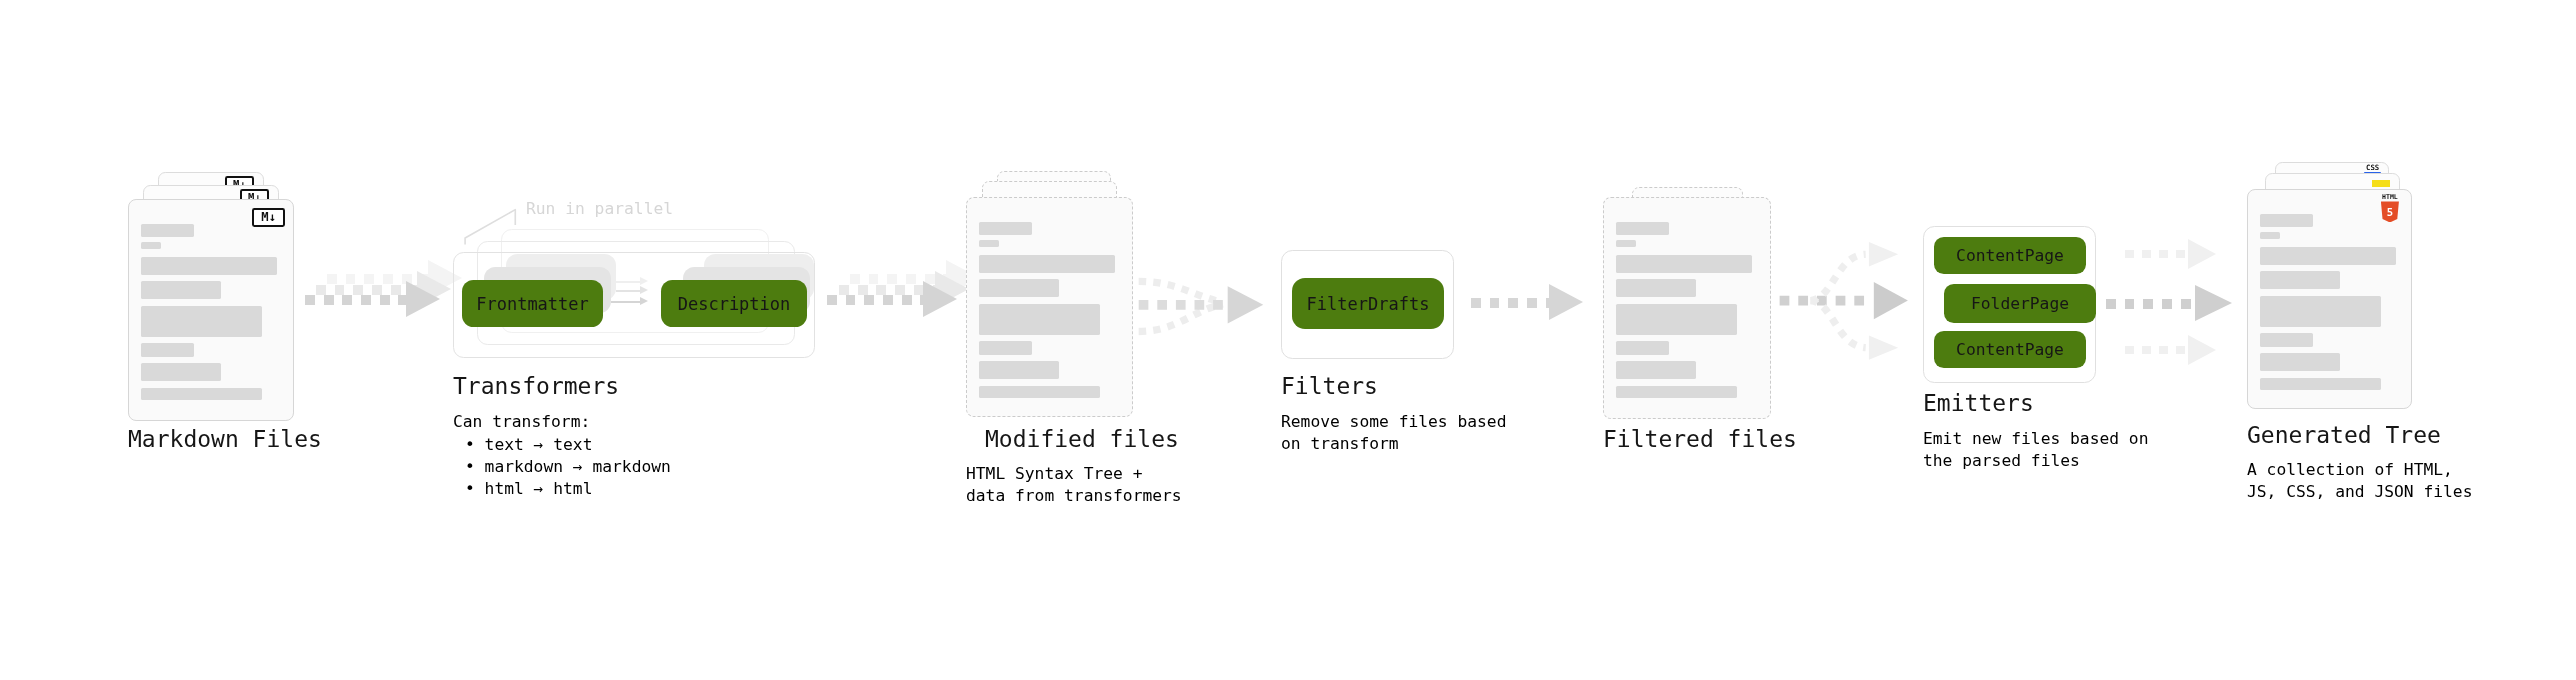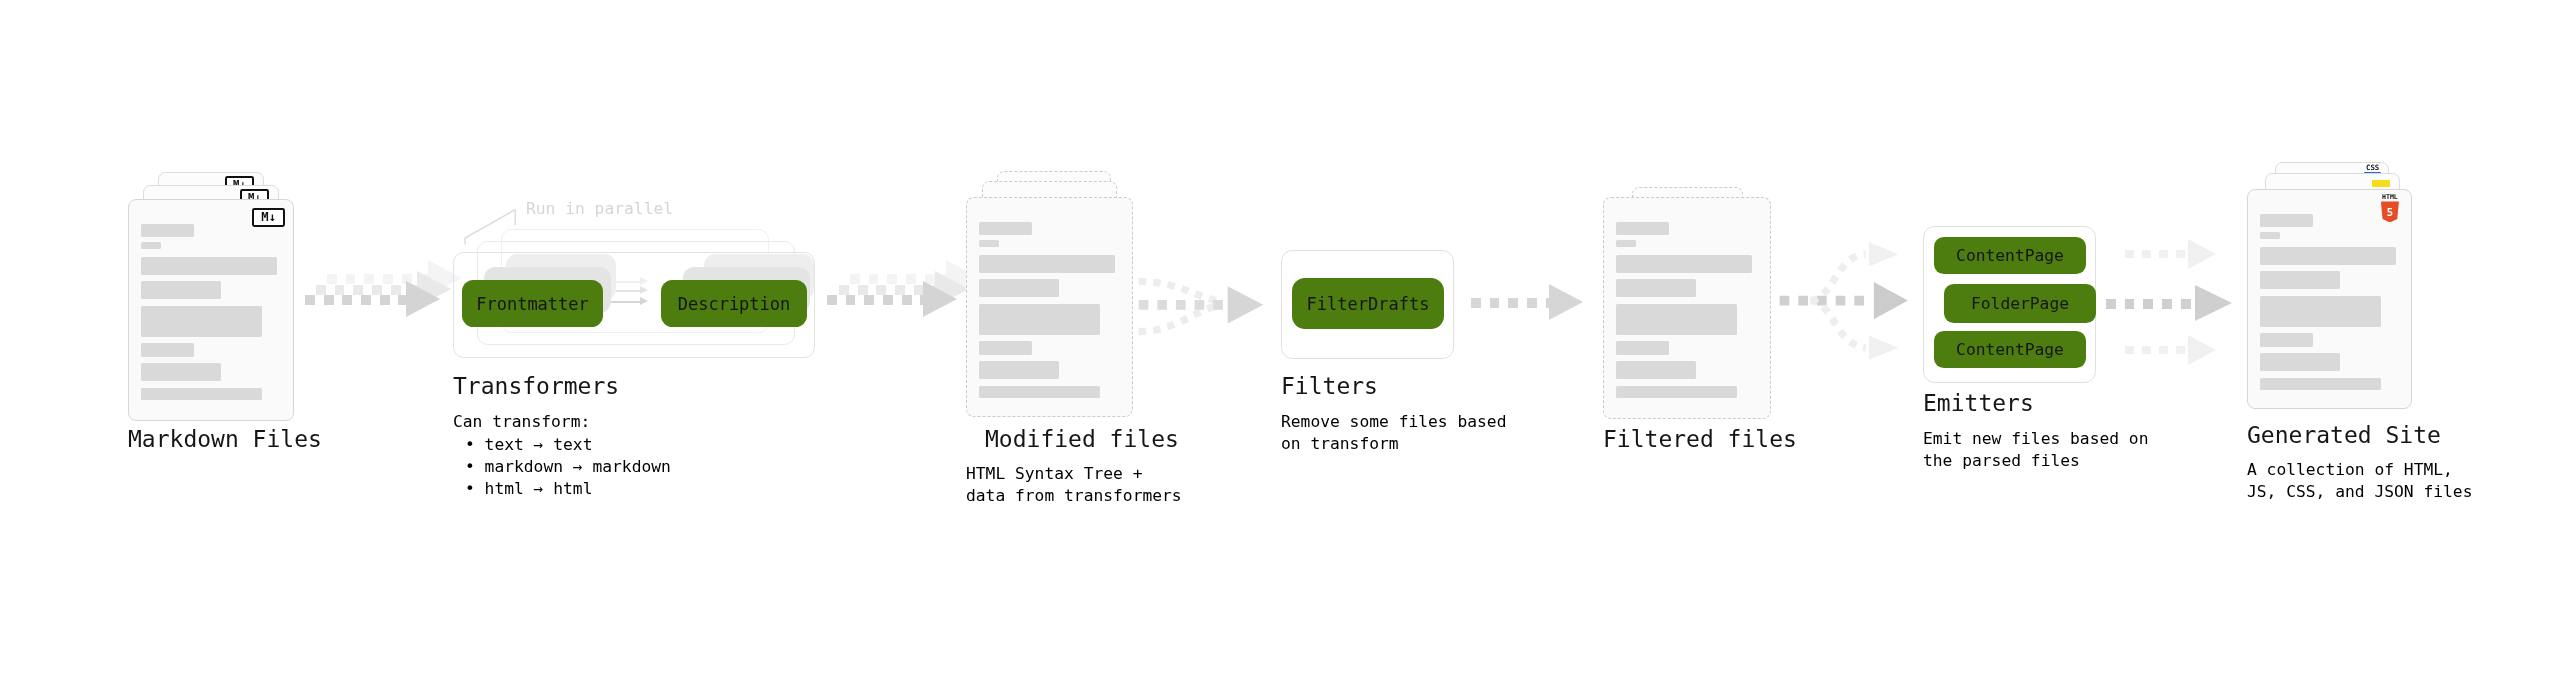--- a/index.html
+++ b/index.html
@@ -288,19 +288,19 @@
         <div class="bar b1"></div>
         <div class="bar b2"></div>
         <div class="bar b3"></div>
         <div class="bar b4"></div>
         <div class="bar b5"></div>
         <div class="bar b6"></div>
         <div class="bar b7"></div>
         <div class="bar b8"></div>
       </div>
     </div>
-    <div class="title" style="left:2247px;top:423px;">Generated Site</div>
+    <div class="title" style="left:2247px;top:423px;">Generated Tree</div>
     <div class="desc" style="left:2247px;top:459px;">A collection of HTML,</div>
     <div class="desc" style="left:2247px;top:481px;">JS, CSS, and JSON files</div>
   </div>
 
 </div>
 
 
 </body></html>

